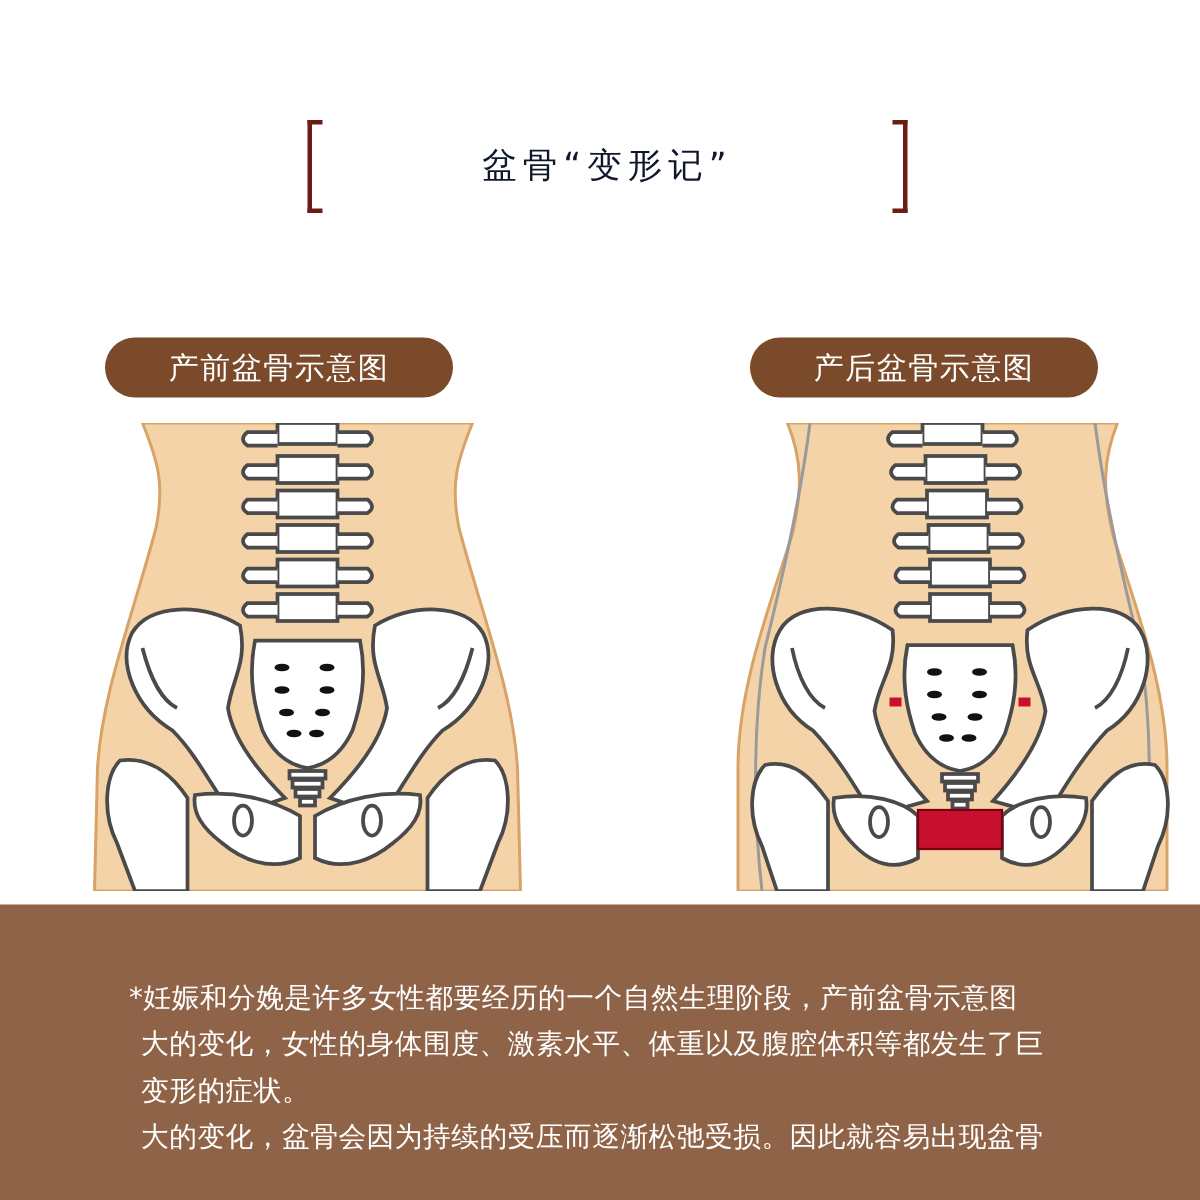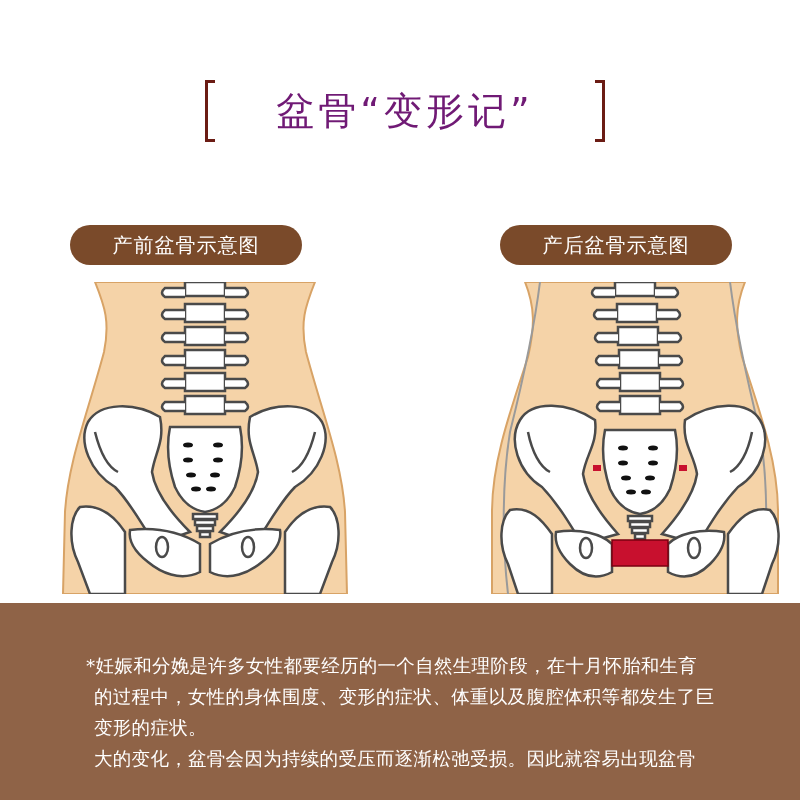--- a/index.html
+++ b/index.html
@@ -30,23 +30,23 @@
       box-sizing: border-box;
     }
     .bracket.left { left: 0; border-right: none; }
     .bracket.right { right: 0; border-left: none; }
     .title-text {
       position: absolute;
       left: 0;
       right: 0;
       top: 10px;
       text-align: center;
-      font-size: 38px;
+      font-size: 23px;
       letter-spacing: 4px;
-      color: #701a75;
+      color: #0f172a;
       line-height: 42px;
     }
     .pill {
       position: absolute;
       top: 225px;
       height: 40px;
       border-radius: 20px;
       background: #7a4a2a;
       color: #ffffff;
       font-size: 20px;
@@ -250,17 +250,17 @@
       <ellipse cx="136" cy="196" rx="5" ry="2.5"></ellipse>
         <ellipse cx="160" cy="196" rx="5" ry="2.5"></ellipse>
       <ellipse cx="141" cy="210" rx="5" ry="2.5"></ellipse>
         <ellipse cx="156" cy="210" rx="5" ry="2.5"></ellipse>
     </g>
   </svg>
 </div>
 
 <div class="panel"></div>
 <div class="desc">
-  <p>*妊娠和分娩是许多女性都要经历的一个自然生理阶段，在十月怀胎和生育</p>
-  <p class="indent">的过程中，女性的身体围度、变形的症状、体重以及腹腔体积等都发生了巨</p>
+  <p>*妊娠和分娩是许多女性都要经历的一个自然生理阶段，产前盆骨示意图</p>
+  <p class="indent">大的变化，女性的身体围度、激素水平、体重以及腹腔体积等都发生了巨</p>
   <p class="indent">变形的症状。</p>
   <p class="indent">大的变化，盆骨会因为持续的受压而逐渐松弛受损。因此就容易出现盆骨</p>
 </div>
 
 </body></html>

